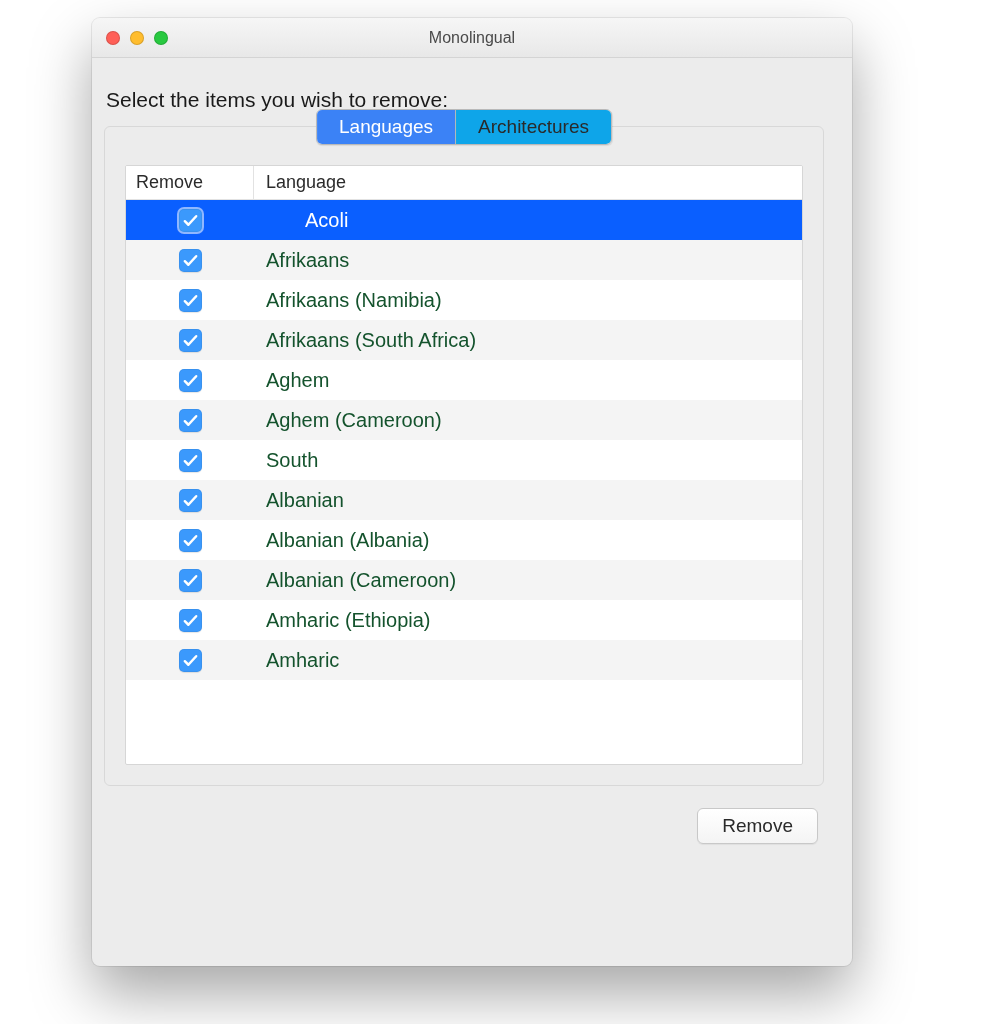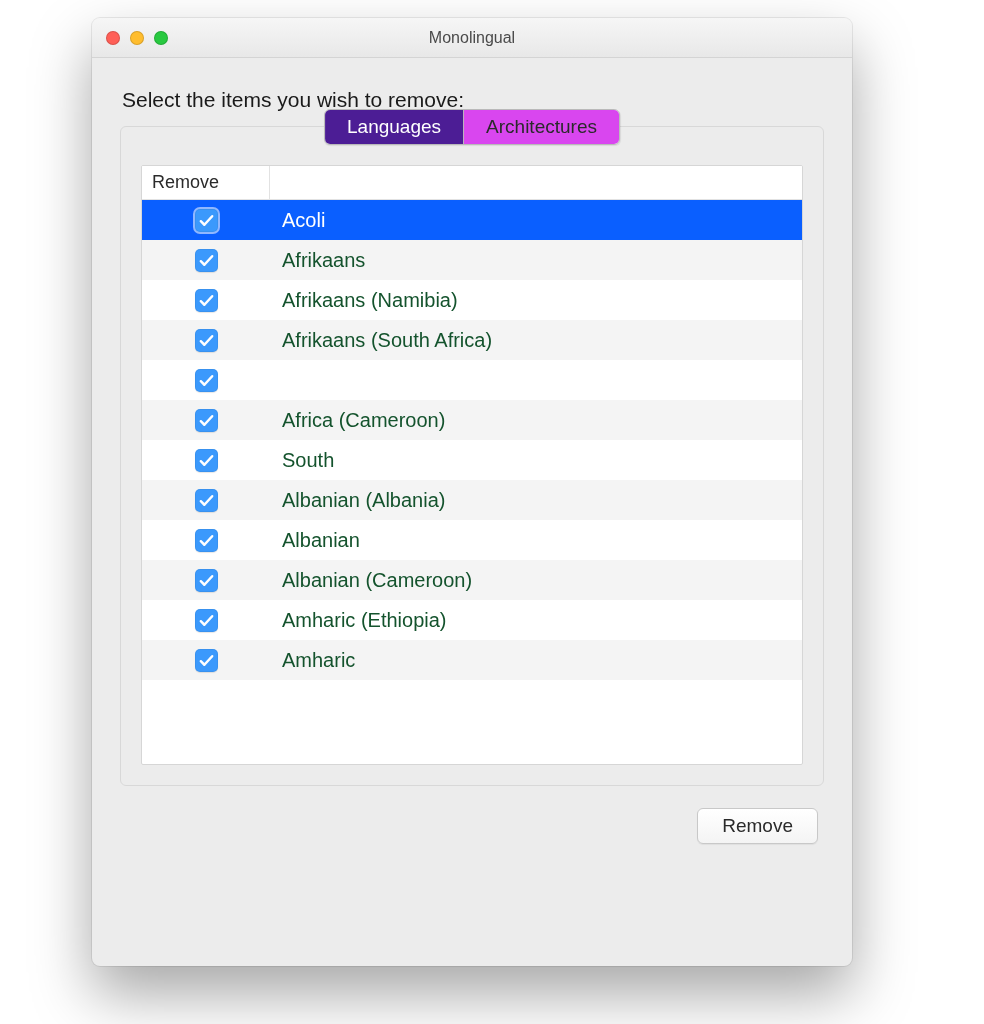--- a/index.html
+++ b/index.html
@@ -38,21 +38,21 @@
   }
   .dot.red { background: #ff5f57; }
   .dot.yellow { background: #ffbd2e; }
   .dot.green { background: #28c940; }
   .title {
     position: absolute; left:0; right:0; text-align:center;
     font-size: 16px; color: #4a4a4a;
     pointer-events: none;
   }
   .content {
-    padding: 28px 28px 28px 28px;
+    padding: 28px 28px 28px 12px;
   }
   .prompt {
     font-size: 21px;
     color: #1a1a1a;
     margin: 2px 0 14px 2px;
   }
   .panel {
     position: relative;
     background: #ececec;
     border: 1px solid #d8d8d8;
@@ -67,26 +67,26 @@
     border: 1px solid #b9b9b9;
     border-radius: 6px;
     overflow: hidden;
     background: #ffffff;
     box-shadow: 0 1px 1px rgba(0,0,0,0.08);
   }
   .seg {
     padding: 6px 22px;
     font-size: 19px;
     color: #2a2a2a;
-    background: #d946ef;
+    background: #0ea5e9;
     cursor: default;
   }
   .seg + .seg { border-left: 1px solid #b9b9b9; }
   .seg.active {
-    background: #4c1d95;
+    background: #3b82f6;
     color: #ffffff;
   }
   .tablewrap {
     background: #ffffff;
     border: 1px solid #d6d6d6;
     border-radius: 2px;
     height: 100%;
     overflow: hidden;
     display: flex; flex-direction: column;
   }
@@ -116,20 +116,21 @@
     align-items: center;
     height: 40px;
     font-size: 20px;
     color: #14532d;
   }
   .row:nth-child(odd) { background: #ffffff; }
   .row:nth-child(even) { background: #f4f4f4; }
   .row.selected {
     background: #0a5fff !important;
     color: #ffffff;
+    gap: 39px;
   }
   .cell-remove {
     width: 128px;
     display: flex;
     align-items: center;
     justify-content: center;
   }
   .cell-lang {
     flex: 1;
     padding-left: 12px;
@@ -184,20 +185,21 @@
 
     <div class="panel">
       <div class="segmented">
         <div class="seg active">Languages</div>
         <div class="seg">Architectures</div>
       </div>
 
       <div class="tablewrap">
         <div class="thead">
           <div class="th-remove">Remove</div>
+          <div class="th-lang">Language</div>
         </div>
         <div class="tbody" id="tbody">
             <div class="row selected">
               <div class="cell-remove">
                 <span class="cb">
                   <svg viewBox="0 0 24 24" fill="none" stroke="#ffffff" stroke-width="3.5" stroke-linecap="round" stroke-linejoin="round">
                     <polyline points="4 13 9 18 20 6"></polyline>
                   </svg>
                 </span>
               </div>
@@ -234,60 +236,61 @@
               <div class="cell-lang">Afrikaans (South Africa)</div>
             </div>
             <div class="row">
               <div class="cell-remove">
                 <span class="cb">
                   <svg viewBox="0 0 24 24" fill="none" stroke="#ffffff" stroke-width="3.5" stroke-linecap="round" stroke-linejoin="round">
                     <polyline points="4 13 9 18 20 6"></polyline>
                   </svg>
                 </span>
               </div>
-            </div>
-            <div class="row">
-              <div class="cell-remove">
-                <span class="cb">
-                  <svg viewBox="0 0 24 24" fill="none" stroke="#ffffff" stroke-width="3.5" stroke-linecap="round" stroke-linejoin="round">
-                    <polyline points="4 13 9 18 20 6"></polyline>
-                  </svg>
-                </span>
-              </div>
-              <div class="cell-lang">Africa (Cameroon)</div>
+              <div class="cell-lang">Aghem</div>
+            </div>
+            <div class="row">
+              <div class="cell-remove">
+                <span class="cb">
+                  <svg viewBox="0 0 24 24" fill="none" stroke="#ffffff" stroke-width="3.5" stroke-linecap="round" stroke-linejoin="round">
+                    <polyline points="4 13 9 18 20 6"></polyline>
+                  </svg>
+                </span>
+              </div>
+              <div class="cell-lang">Aghem (Cameroon)</div>
             </div>
             <div class="row">
               <div class="cell-remove">
                 <span class="cb">
                   <svg viewBox="0 0 24 24" fill="none" stroke="#ffffff" stroke-width="3.5" stroke-linecap="round" stroke-linejoin="round">
                     <polyline points="4 13 9 18 20 6"></polyline>
                   </svg>
                 </span>
               </div>
               <div class="cell-lang">South</div>
             </div>
             <div class="row">
               <div class="cell-remove">
                 <span class="cb">
                   <svg viewBox="0 0 24 24" fill="none" stroke="#ffffff" stroke-width="3.5" stroke-linecap="round" stroke-linejoin="round">
                     <polyline points="4 13 9 18 20 6"></polyline>
                   </svg>
                 </span>
               </div>
+              <div class="cell-lang">Albanian</div>
+            </div>
+            <div class="row">
+              <div class="cell-remove">
+                <span class="cb">
+                  <svg viewBox="0 0 24 24" fill="none" stroke="#ffffff" stroke-width="3.5" stroke-linecap="round" stroke-linejoin="round">
+                    <polyline points="4 13 9 18 20 6"></polyline>
+                  </svg>
+                </span>
+              </div>
               <div class="cell-lang">Albanian (Albania)</div>
-            </div>
-            <div class="row">
-              <div class="cell-remove">
-                <span class="cb">
-                  <svg viewBox="0 0 24 24" fill="none" stroke="#ffffff" stroke-width="3.5" stroke-linecap="round" stroke-linejoin="round">
-                    <polyline points="4 13 9 18 20 6"></polyline>
-                  </svg>
-                </span>
-              </div>
-              <div class="cell-lang">Albanian</div>
             </div>
             <div class="row">
               <div class="cell-remove">
                 <span class="cb">
                   <svg viewBox="0 0 24 24" fill="none" stroke="#ffffff" stroke-width="3.5" stroke-linecap="round" stroke-linejoin="round">
                     <polyline points="4 13 9 18 20 6"></polyline>
                   </svg>
                 </span>
               </div>
               <div class="cell-lang">Albanian (Cameroon)</div>

